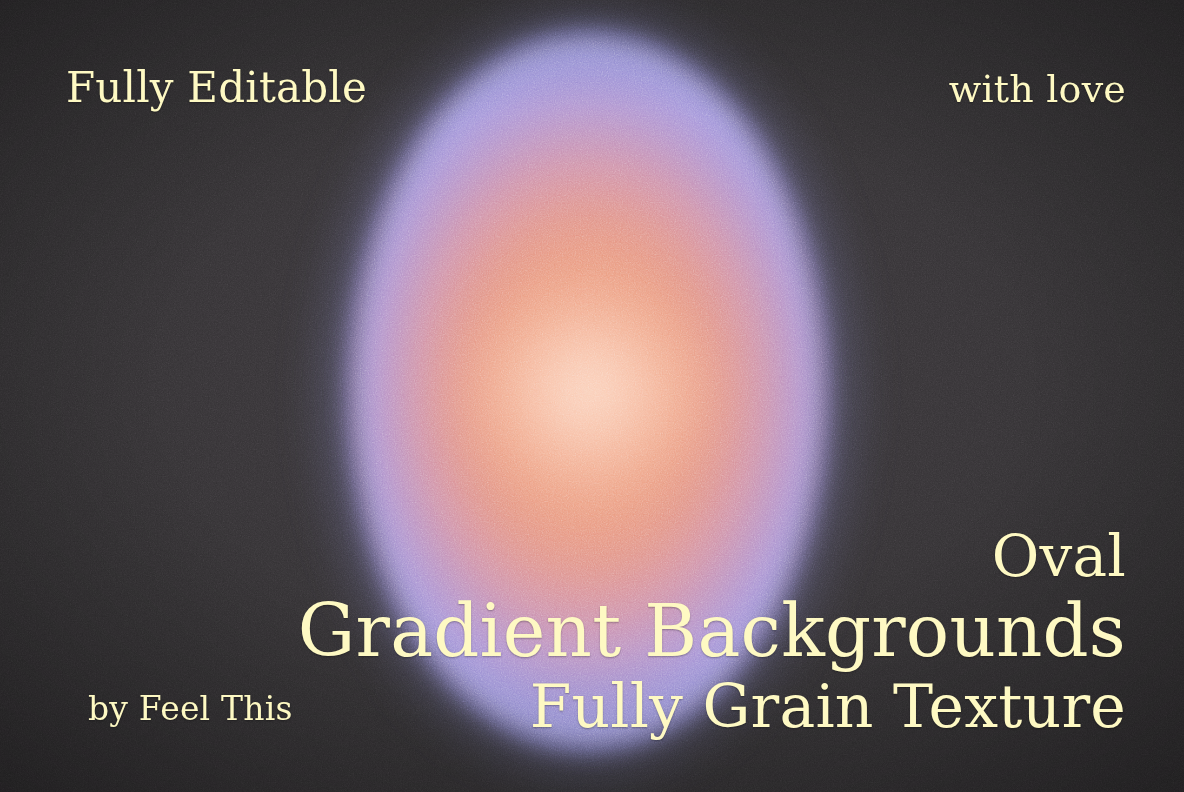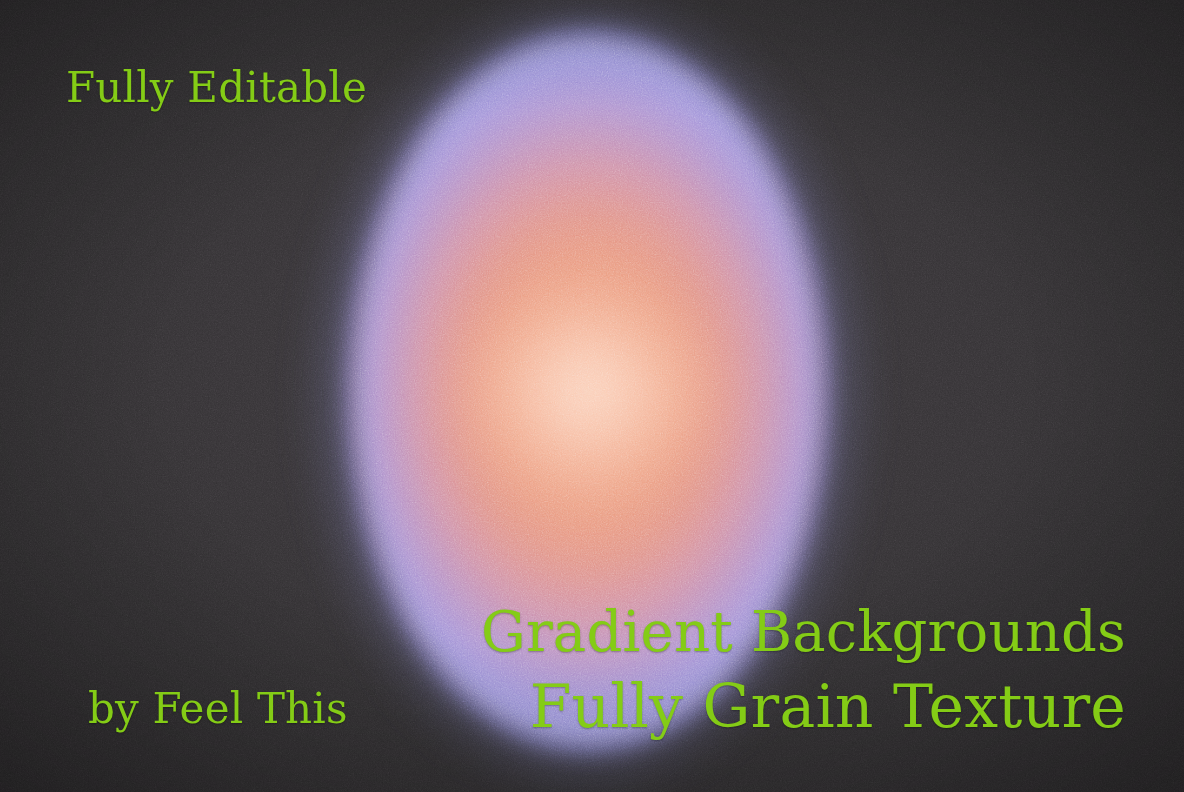--- a/index.html
+++ b/index.html
@@ -121,21 +121,21 @@
     mix-blend-mode: soft-light;
   }
 
   
   .text-layer {
     position: absolute;
     inset: 0;
   }
   .txt {
     position: absolute;
-    color: #84cc16;
+    color: #fef9c3;
     font-family: "DejaVu Serif", "Liberation Serif", serif;
     font-weight: 400;
     letter-spacing: 0.2px;
     white-space: nowrap;
     text-shadow: 0 1px 2px rgba(0,0,0,0.30);
   }
 
   
   .tagline {
     left: 66px;
@@ -150,36 +150,36 @@
     right: 58px;
     top: 66px;
     font-size: 38px;
     line-height: 46px;
   }
 
   
   .byline {
     left: 88px;
     bottom: 58px;
-    font-size: 42px;
+    font-size: 33px;
     line-height: 50px;
     margin-top: 20px;
   }
 
   
   .headline {
     right: 58px;
     bottom: 48px;
     text-align: right;
     font-size: 60px;
     line-height: 75px;
   }
   .headline .line { display: block; }
   .headline .line-1 { font-size: 58px; }
-  .headline .line-2 { font-size: 56px; }
+  .headline .line-2 { font-size: 72px; }
   .headline .line-3 { font-size: 60px; }
 </style>
 </head>
 <body>
 
 <div class="poster">
 
   <div class="bg-base"></div>
 
   <div class="oval-wrap">
@@ -211,22 +211,24 @@
     </filter>
     <rect width="1184" height="792" filter="url(#grainFilterFine)"></rect>
   </svg>
 
   <div class="text-layer">
 
     <div class="txt tagline">
       <span class="line">Fully Editable</span>
     </div>
 
+    <div class="txt signature-top">with love</div>
 
     <div class="txt byline">by Feel This</div>
 
     <div class="txt headline">
+      <span class="line line-1">Oval</span>
       <span class="line line-2">Gradient Backgrounds</span>
       <span class="line line-3">Fully Grain Texture</span>
     </div>
 
   </div>
 </div>
 
 </body></html>

